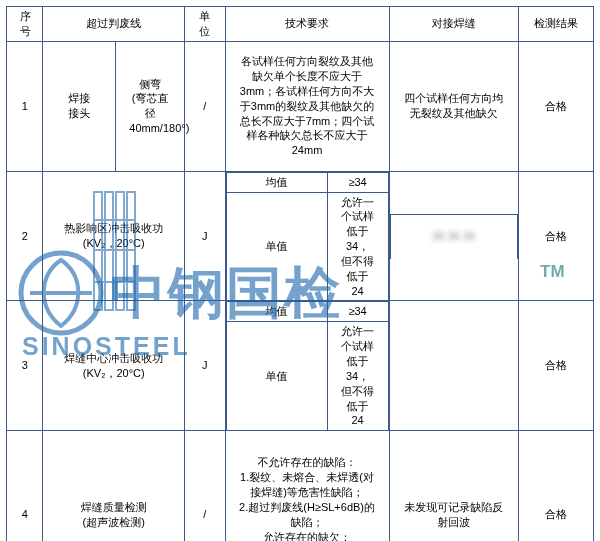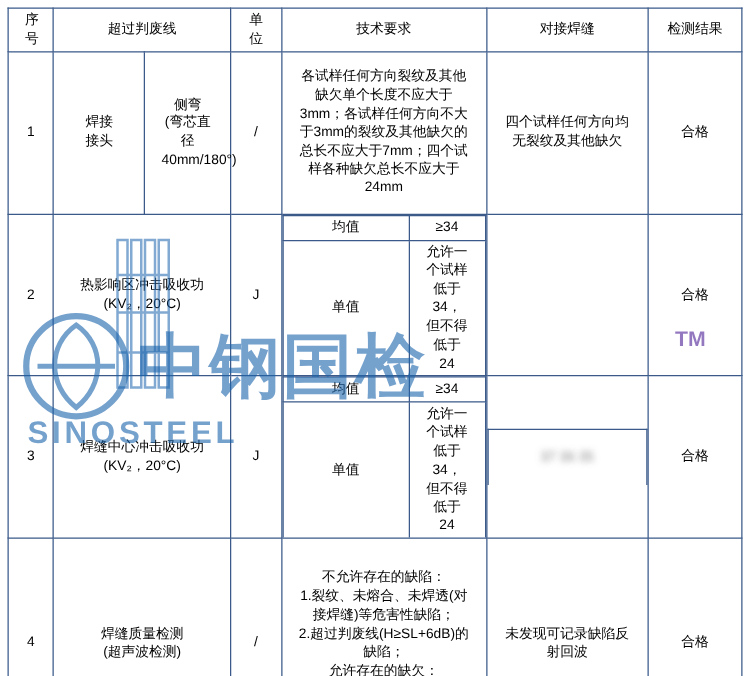--- a/index.html
+++ b/index.html
@@ -102,21 +102,21 @@
     font-size: 25px;
     letter-spacing: 3px;
     color: #1b64ad;
     opacity: 0.6;
     font-family: "Liberation Sans", sans-serif;
   }
   #wm-tm {
     left: 540px;
     top: 250px;
     font-size: 17px;
-    color: #4c1d95;
+    color: #0f766e;
     opacity: 0.6;
     font-family: "Liberation Sans", sans-serif;
   }
   #wm-logo {
     position: absolute;
     left: 18px;
     top: 238px;
     width: 86px;
     height: 86px;
     opacity: 0.6;
@@ -185,20 +185,23 @@
             <tr>
               <td class="sub-left">单值</td>
               <td>允许一个试样低于 34，但不得低于 24</td>
             </tr>
           </tbody>
             </table>
         </td>
         <td class="pad-cell">
           <table class="sub-table">
             <tbody>
+                <tr>
+              <td style="height:40px"><span class="blur1">36 36 35</span></td>
+            </tr>
           </tbody>
             </table>
         </td>
         <td class="verdict">合格</td>
       </tr>
 
       <tr style="height:88px">
         <td class="idx">3</td>
         <td class="item" colspan="2" style="white-space:pre-line">焊缝中心冲击吸收功
 (KV₂，20°C)</td>
@@ -213,23 +216,20 @@
             <tr>
               <td class="sub-left">单值</td>
               <td>允许一个试样低于 34，但不得低于 24</td>
             </tr>
           </tbody>
             </table>
         </td>
         <td class="pad-cell">
           <table class="sub-table">
             <tbody>
-                <tr>
-              <td style="height:40px"><span class="blur1">37 36 35</span></td>
-            </tr>
           </tbody>
             </table>
         </td>
         <td class="verdict">合格</td>
       </tr>
 
       <tr style="height:168px">
         <td class="idx">4</td>
         <td class="item" colspan="2" style="white-space:pre-line">焊缝质量检测
 (超声波检测)</td>

